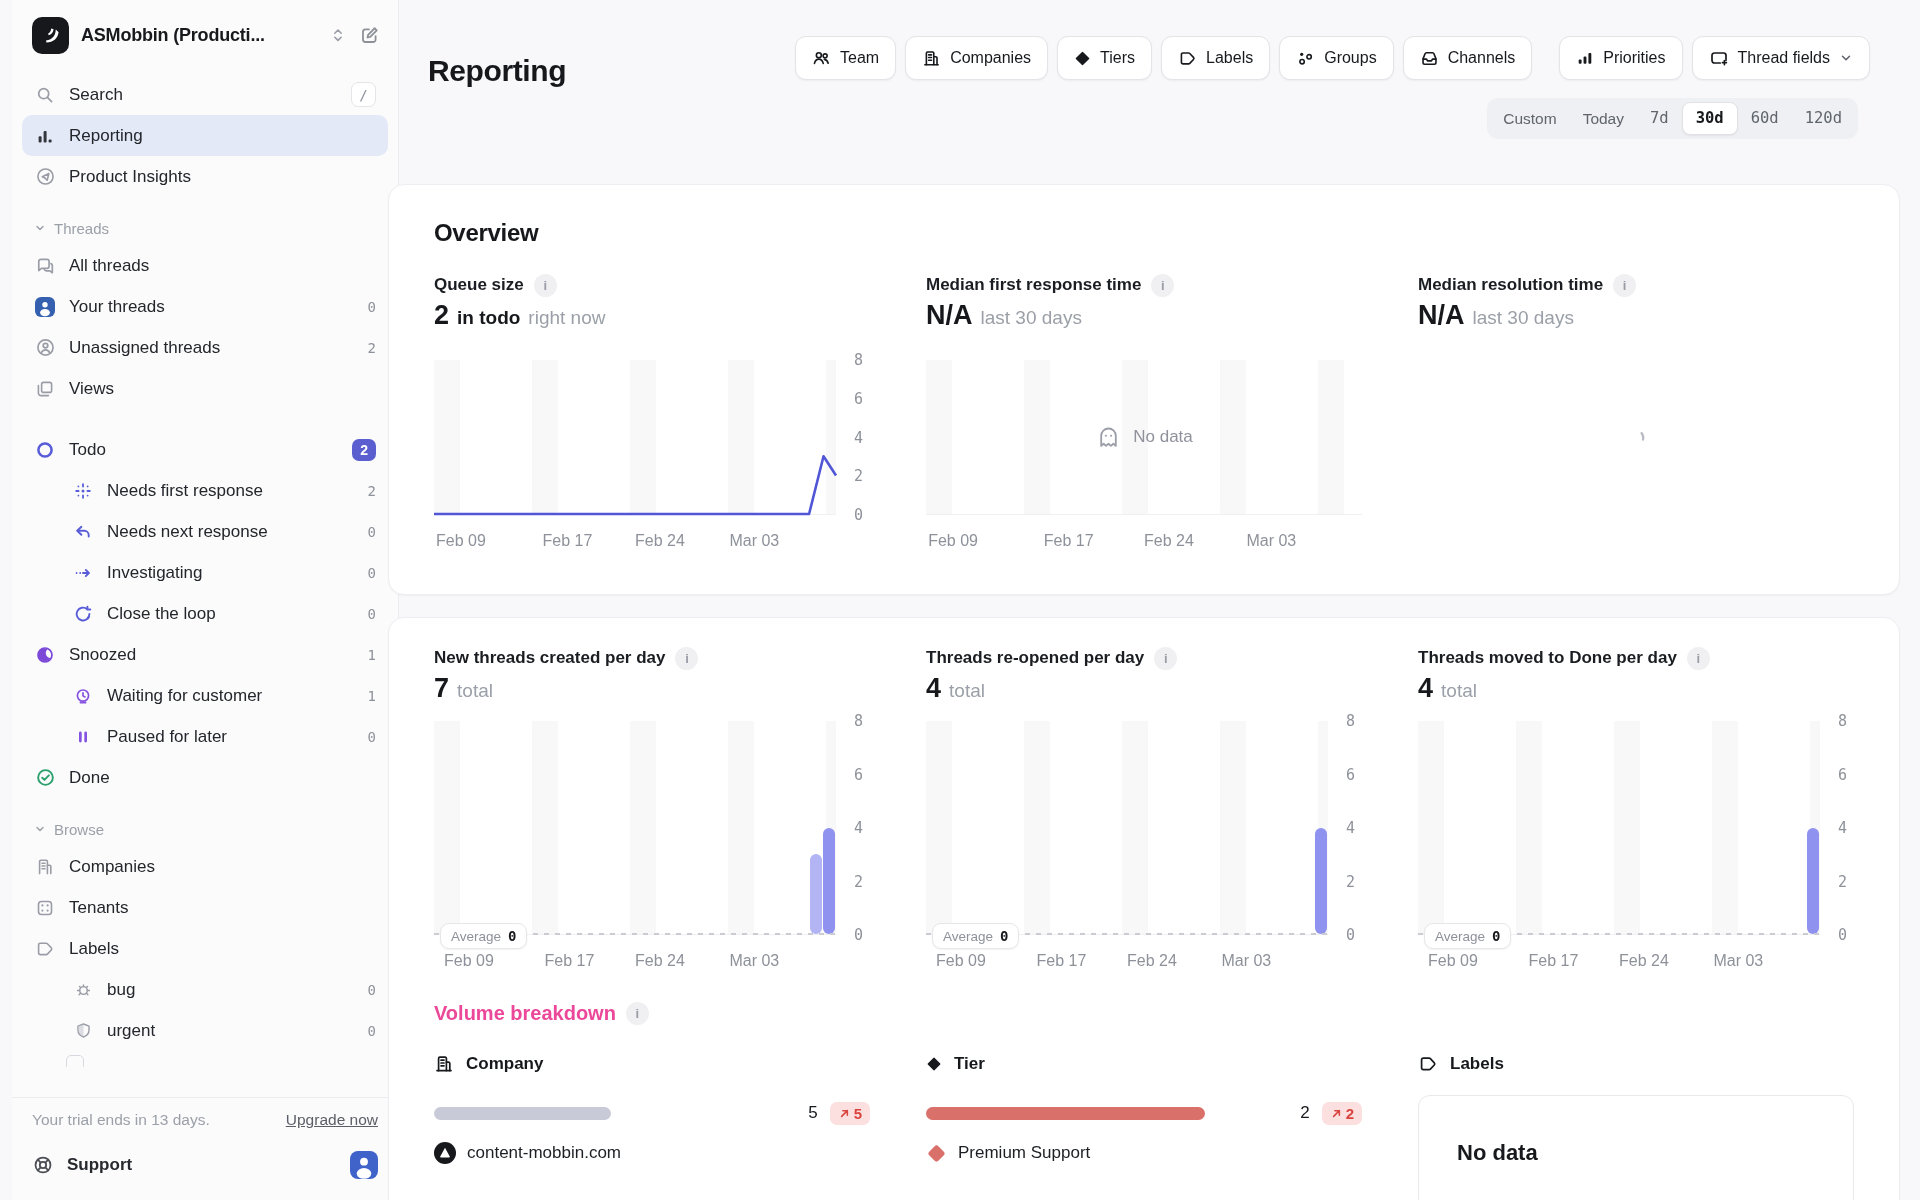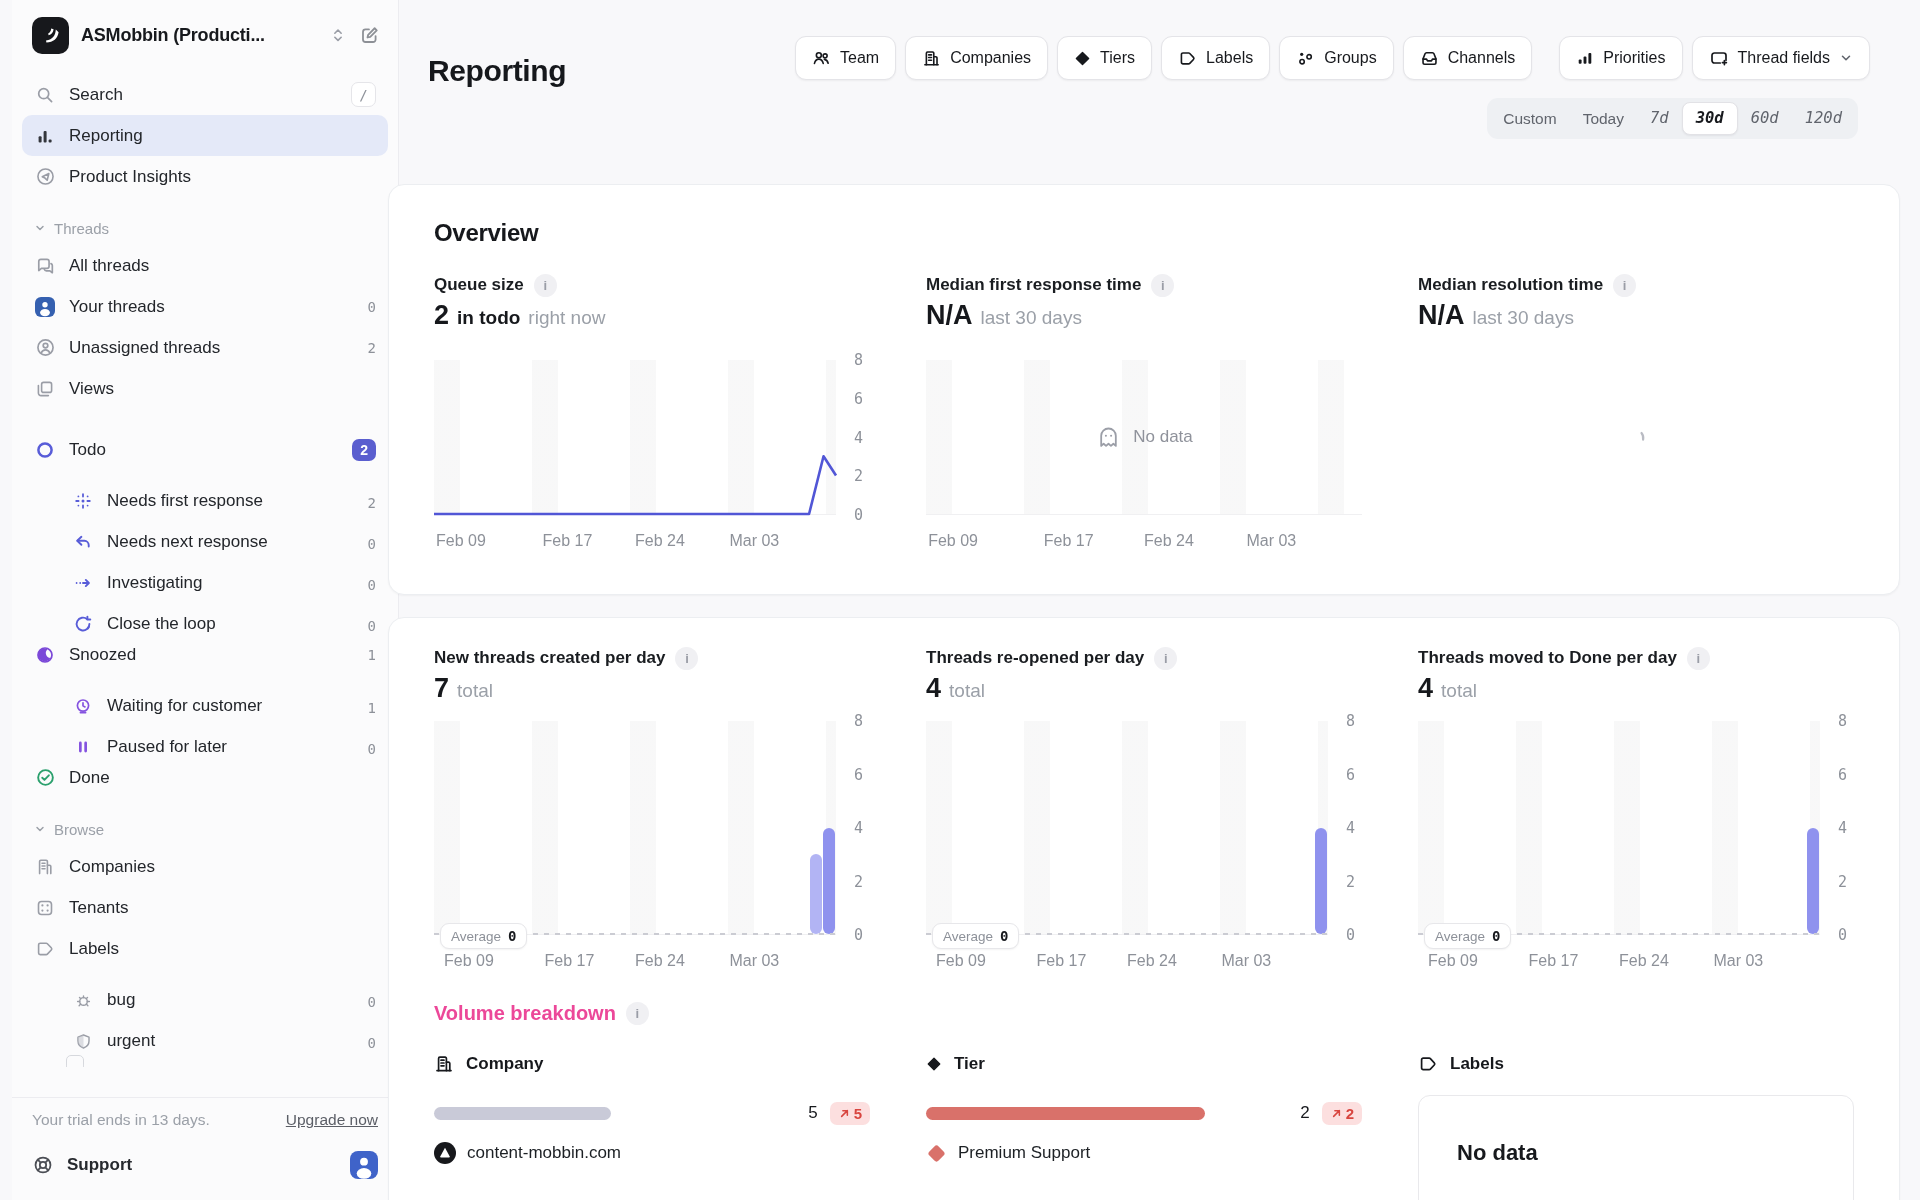--- a/index.html
+++ b/index.html
@@ -3,21 +3,21 @@
 <meta charset="utf-8">
 <style>
   * { box-sizing: border-box; }
   html,body { margin:0; padding:0; }
   body {
     width:1920px; height:1200px; overflow:hidden; position:relative;
     background:#f8f8fa; color:#1c2024;
     font-family:"Liberation Sans","DejaVu Sans",sans-serif; font-size:16px;
     -webkit-font-smoothing:antialiased;
   }
-  .mono { font-family:"DejaVu Sans Mono",monospace;font-style:italic; }
+  .mono { font-family:"DejaVu Sans Mono",monospace; }
 
   
   .sidebar {
     position:absolute; left:12px; top:0; bottom:0; width:387px;
     background:#fbfbfc; border-right:1px solid #ececf0;
     display:flex; flex-direction:column;
   }
   .ws-row { display:flex; align-items:center; gap:12px; padding:14px 18px 0 20px; height:56px; }
   .ws-logo { width:37px; height:37px; border-radius:10px; background:#17181c; flex:0 0 auto;
              display:flex; align-items:center; justify-content:center; }
@@ -26,21 +26,21 @@
 
   .side-scroll { flex:1; overflow:hidden; position:relative; padding-top:18px; }
   .srow {
     display:flex; align-items:center; gap:13px; height:41px;
     margin:0 10px; padding:0 12px; border-radius:10px; cursor:pointer;
     font-size:17px; font-weight:500; color:#23262b;
   }
   .srow .lbl { flex:1; white-space:nowrap; overflow:hidden; }
   .srow.active { background:#e4e9f8; }
   .srow .ic { width:22px; display:flex; justify-content:center; flex:0 0 auto; }
-  .srow.sub { padding-left:50px;align-items:flex-end; }
+  .srow.sub { padding-left:50px; }
   .count { margin-left:auto; color:#8d9199; font-size:14px; font-family:"DejaVu Sans Mono",monospace; }
   .badge-todo { margin-left:auto; background:#5a5ecf; color:#fff; font-size:14px; font-weight:600;
                 border-radius:7px; padding:2px 8px; line-height:18px; }
   .shead { display:flex; align-items:center; gap:8px; height:34px; margin:14px 10px 0; padding:0 12px;
            color:#9ba0a8; font-size:15px; font-weight:500; cursor:pointer; }
   .kbd { margin-left:auto; width:25px; height:25px; border:1px solid #e5e5e9; background:#fff; border-radius:7px;
          display:flex; align-items:center; justify-content:center; color:#8d9199; font-size:14px;
          font-family:"DejaVu Sans Mono",monospace; }
   .partial-row { height:12px; overflow:hidden; margin:4px 10px 0; padding:0 12px; display:flex; gap:13px; opacity:.55; }
   .partial-icon { width:18px; height:18px; border-radius:5px; border:1.6px solid #b9bcc4; margin-left:32px; }

